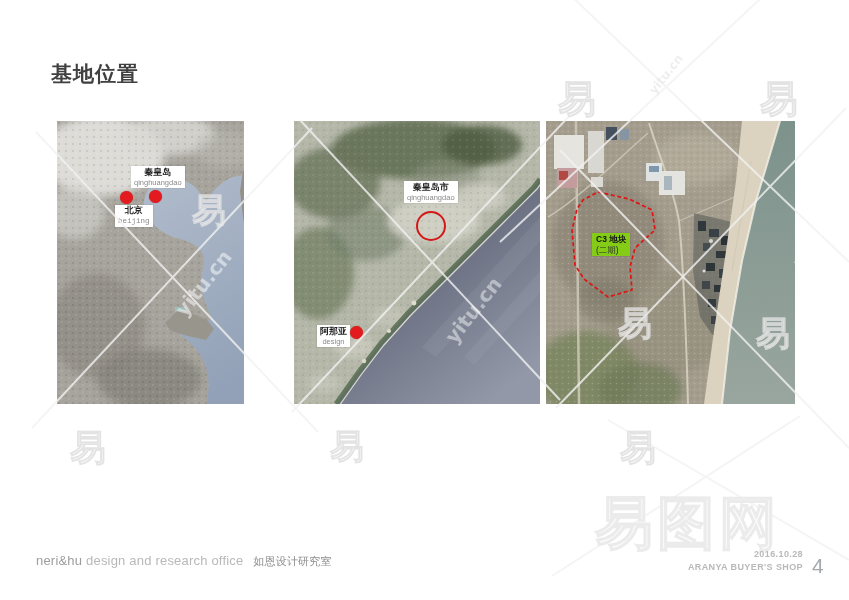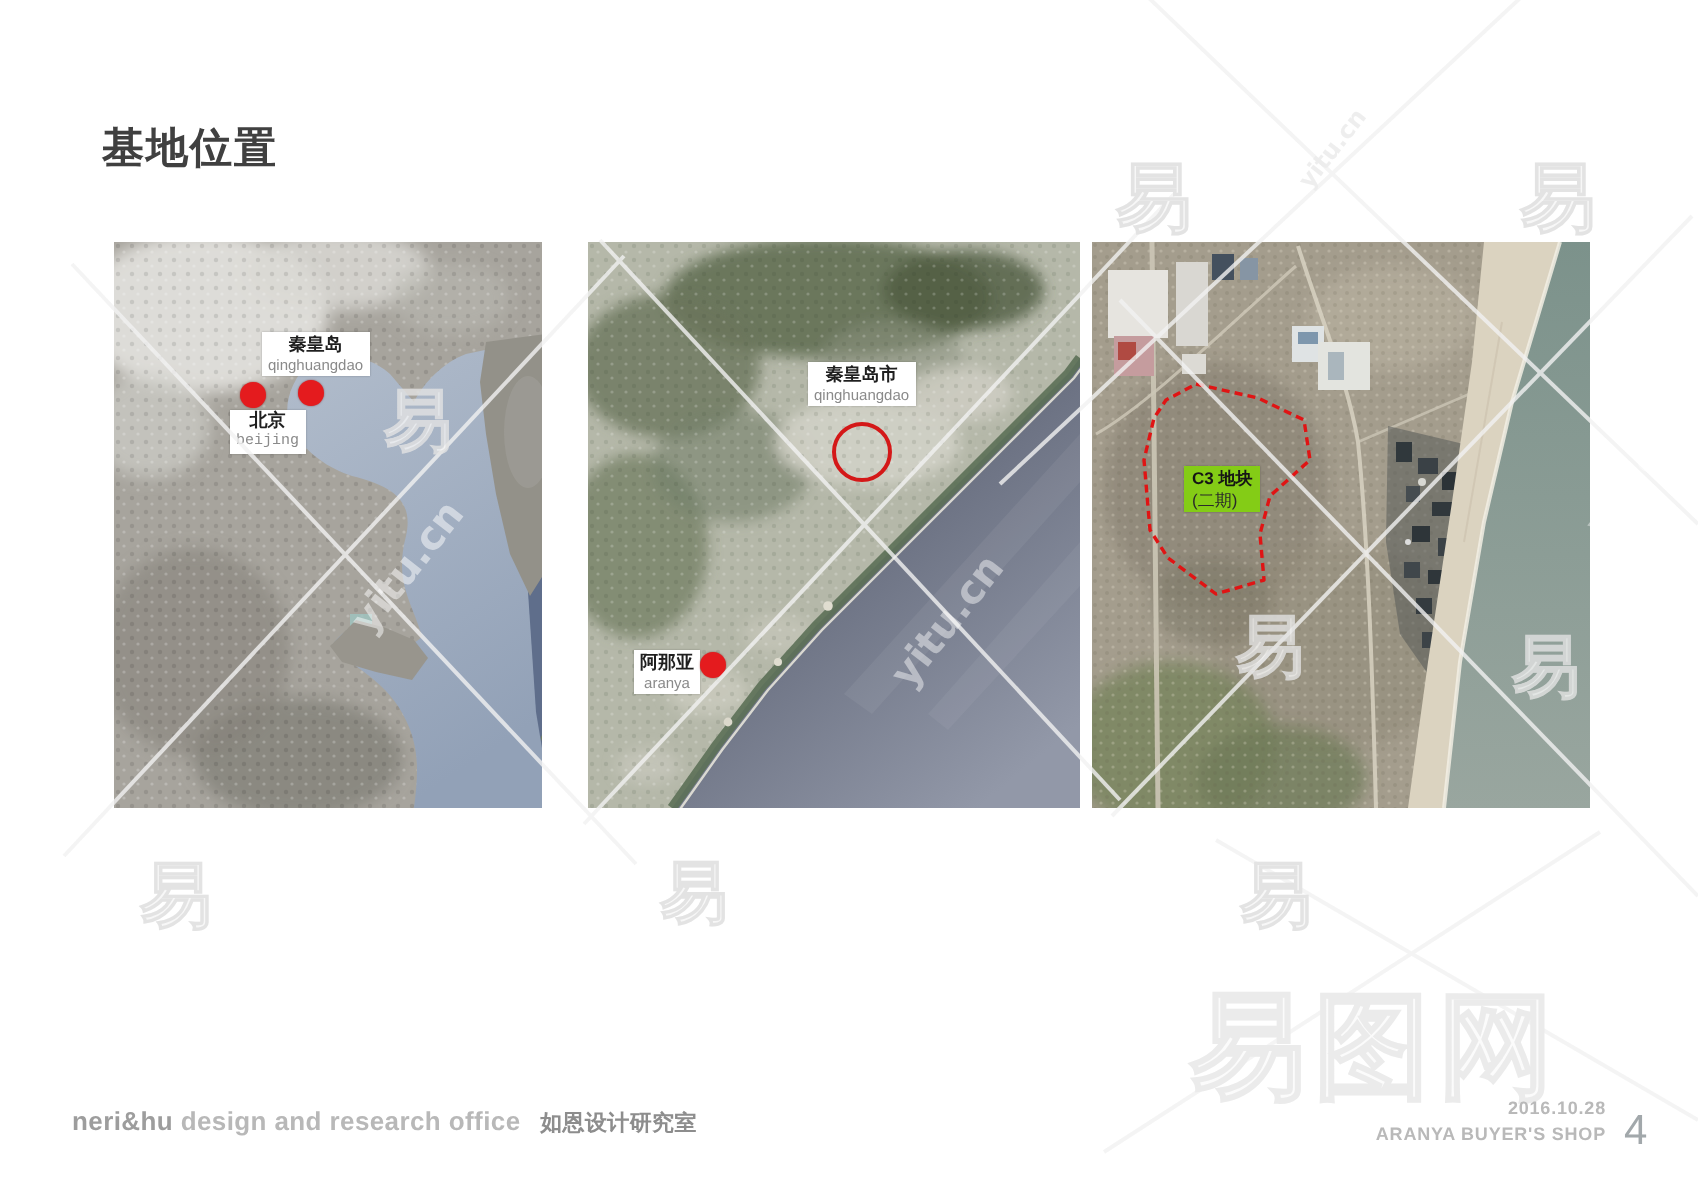--- a/index.html
+++ b/index.html
@@ -12,21 +12,21 @@
   .title-zh{
     position:absolute;left:51px;top:60px;
     font-size:21px;font-weight:bold;color:#404040;letter-spacing:1px;
   }
   .title-en{
     position:absolute;left:51px;top:86px;
     font-size:15px;font-weight:400;color:#4d4d4d;letter-spacing:.6px;
   }
   
   .map{position:absolute;top:121px;height:283px;overflow:hidden;}
-  #map1{left:57px;width:214px;}
+  #map1{left:57px;width:187px;}
   #map2{left:294px;width:246px;}
   #map3{left:546px;width:249px;}
   .map svg{position:absolute;left:0;top:0;display:block;}
   .map-label{
     position:absolute;background:#ffffff;padding:1px 3px;
     text-align:center;line-height:1.2;white-space:nowrap;
     box-shadow:0 0 1px rgba(0,0,0,.25);
   }
   .lz{font-size:9px;font-weight:bold;color:#1f1f1f;}
   .le{font-size:7.5px;color:#8a8a8a;}
@@ -42,21 +42,20 @@
     position:absolute;left:46px;top:112px;background:#84cc16;
     padding:1px 4px;text-align:left;line-height:1.25;
     box-shadow:0 0 1px rgba(0,0,0,.3);
   }
   .site-label .l1{font-size:8.5px;font-weight:600;color:#151515;white-space:nowrap;}
   .site-label .l2{font-size:8.5px;color:#2a2a2a;white-space:nowrap;}
   
   .footer-left{
     position:absolute;left:36px;top:553px;font-size:13px;color:#b8b8b8;
     letter-spacing:.2px;
-    font-weight:bold;
   }
   .footer-left .nm{color:#9d9d9d;}
   .footer-left .zh{font-size:11px;color:#8d8d8d;margin-left:6px;}
   .footer-right{
     position:absolute;right:46px;top:548px;text-align:right;
     font-size:9px;color:#b9b9b9;line-height:1.45;letter-spacing:.4px;font-weight:bold;
   }
   .page-num{
     position:absolute;left:812px;top:554px;font-size:21px;color:#a2a8ab;
   }
@@ -159,21 +158,21 @@
       <circle cx="95" cy="210" r="2" fill="#e0ddd0"></circle>
       <circle cx="70" cy="240" r="2.2" fill="#dcd9cc"></circle>
     </svg>
     <div class="map-label" style="left:110px;top:60px;">
       <div class="lz">秦皇岛市</div>
       <div class="le">qinghuangdao</div>
     </div>
     <div class="circle-marker" style="left:122px;top:90px;"></div>
     <div class="map-label" style="left:23px;top:204px;">
       <div class="lz">阿那亚</div>
-      <div class="le">aranya</div>
+      <div class="le">design</div>
     </div>
     <div class="dot" style="left:56px;top:205px;"></div>
   </div>
 
   <div class="map" id="map3">
     <svg width="249" height="283" viewBox="0 0 249 283">
       <defs>
         <filter id="m3b" x="-30%" y="-30%" width="160%" height="160%">
             <feGaussianBlur stdDeviation="4"></feGaussianBlur>
           </filter>

